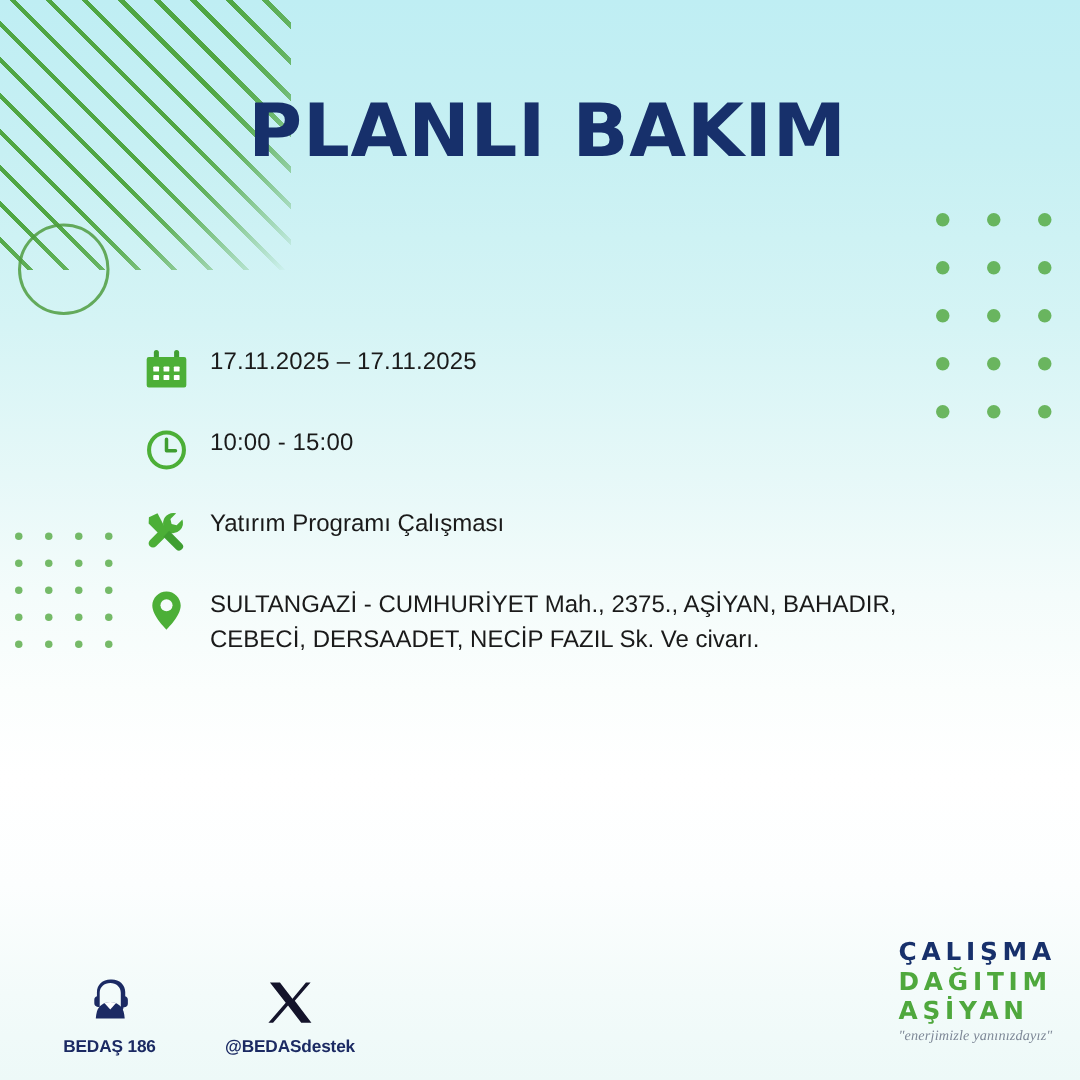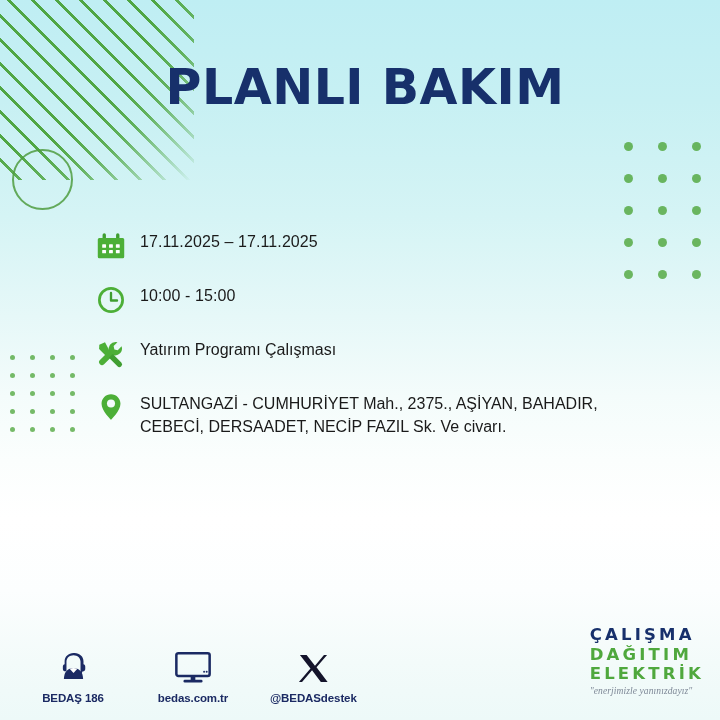--- a/index.html
+++ b/index.html
@@ -324,44 +324,32 @@
         <svg width="37" height="37" viewBox="0 0 40 40" aria-hidden="true">
           <path d="M20 5.4c-5.4 0-9.6 3.9-9.6 9v3.1c-1.1.3-1.9 1.3-1.9 2.5v2.6c0 1.4 1.1 2.6 2.6 2.6h1.3V14.9c0-4 3.3-7 7.6-7s7.6 3 7.6 7v11.4c0 1.5-1.3 2.2-3.4 2.5v-.5c0-.7-.6-1.3-1.3-1.3h-3.1c-.8 0-1.4.6-1.4 1.3v.9c0 .7.6 1.3 1.4 1.3h3.1c.6 0 1.1-.4 1.3-.9 3.1-.4 5.2-1.6 5.4-4.2h.5c1.4 0 2.6-1.2 2.6-2.6V20c0-1.2-.8-2.2-1.9-2.5v-3.1c0-5.1-4.2-9-9.6-9z" fill="#1b2a63"></path>
           <path d="M20 21.6c-4.6 0-8.4 2.9-9.6 6.9-.5 1.7-.7 3.5-.8 5.1h20.8c-.1-1.6-.3-3.4-.8-5.1-1.2-4-5-6.9-9.6-6.9z" fill="#1b2a63"></path>
           <path d="M20 21.6c-1.5 0-2.9.3-4.2.8l4.2 4.6 4.2-4.6c-1.3-.5-2.7-.8-4.2-.8z" fill="#ffffff"></path>
           <path d="M20 27.6l-1.9 6h3.8z" fill="#ffffff" opacity=".0"></path>
         </svg>
       </div>
       <div class="contact-label">BEDAŞ 186</div>
     </div>
 
-    <div class="contact">
-      <div class="contact-ico">
-        <svg width="38" height="34" viewBox="0 0 42 38" aria-hidden="true">
-          <rect x="2.4" y="2.4" width="37.2" height="25.5" rx="2.2" fill="none" stroke="#1b2a63" stroke-width="2.8"></rect>
-          <rect x="18.4" y="27.9" width="5.2" height="4.6" fill="#1b2a63"></rect>
-          <rect x="10.4" y="32.2" width="21.2" height="2.9" rx="1.4" fill="#1b2a63"></rect>
-          <circle cx="33.4" cy="23.2" r="1.1" fill="#1b2a63"></circle>
-          <circle cx="36.3" cy="23.2" r="1.1" fill="#1b2a63"></circle>
-        </svg>
-      </div>
-      <div class="contact-label">bedas.com.tr</div>
-    </div>
 
     <div class="contact">
       <div class="contact-ico">
         <svg width="33" height="33" viewBox="0 0 36 36" aria-hidden="true">
           <path d="M3.2 3.2h7.3l9.1 11.9L29.4 3.2h3.4L21.3 16.6 33.4 32.6h-7.4l-9.6-12.6-10.9 12.6H2.1l12.6-14.6z" fill="#14142b"></path>
         </svg>
       </div>
       <div class="contact-label">@BEDASdestek</div>
     </div>
 
   </div>
 
   <div class="brand">
     <div class="brand-l1">ÇALIŞMA</div>
     <div class="brand-l2">DAĞITIM</div>
-    <div class="brand-l3">ELEKTRİK</div>
+    <div class="brand-l3">AŞİYAN</div>
     <div class="brand-tag">"enerjimizle yanınızdayız"</div>
   </div>
 
 </div>
 
 </body></html>

